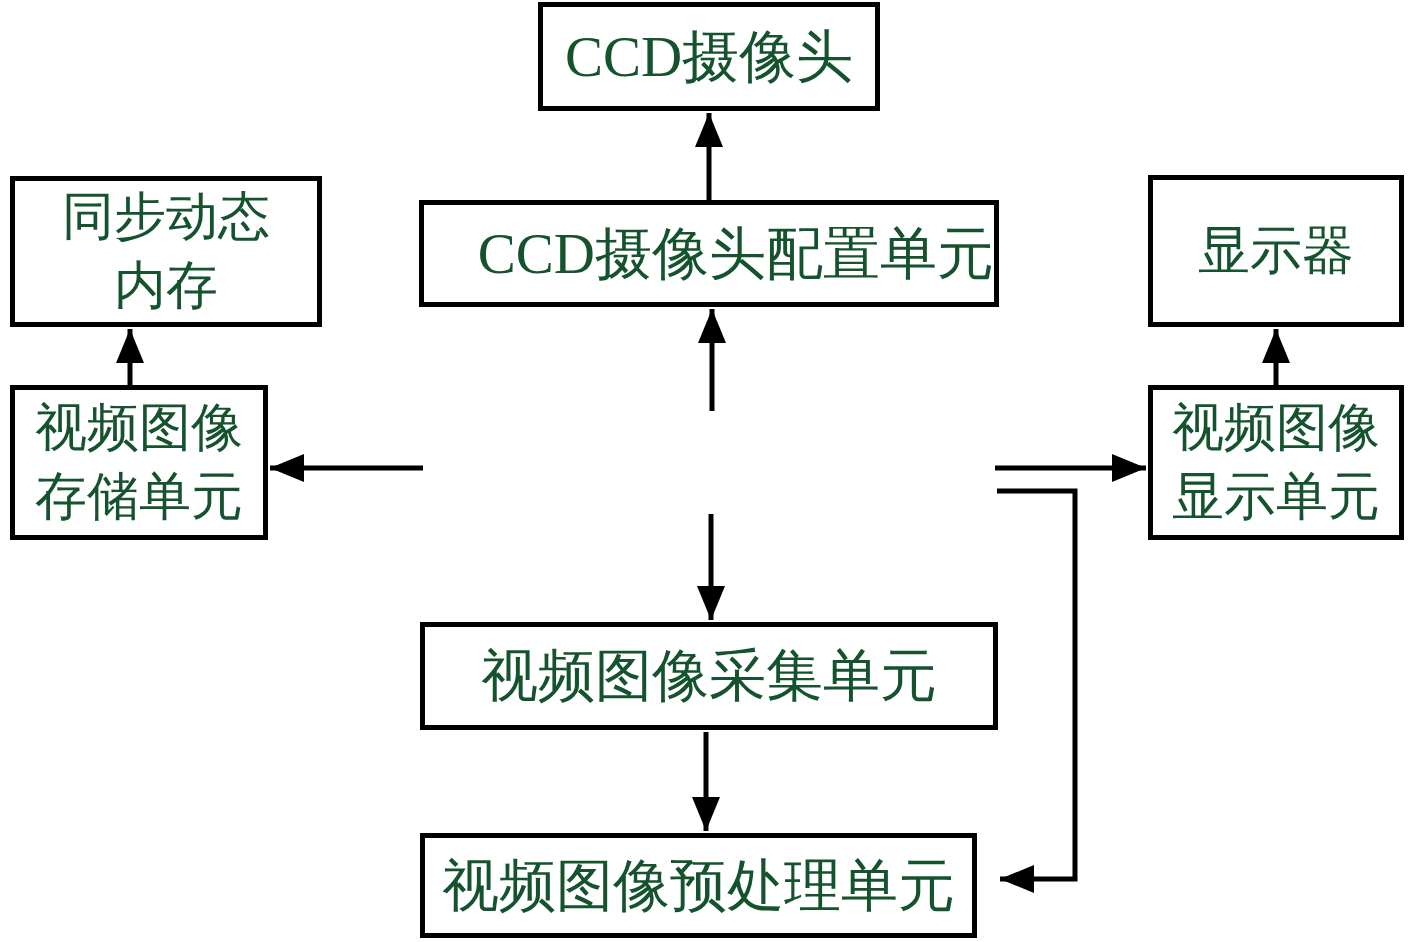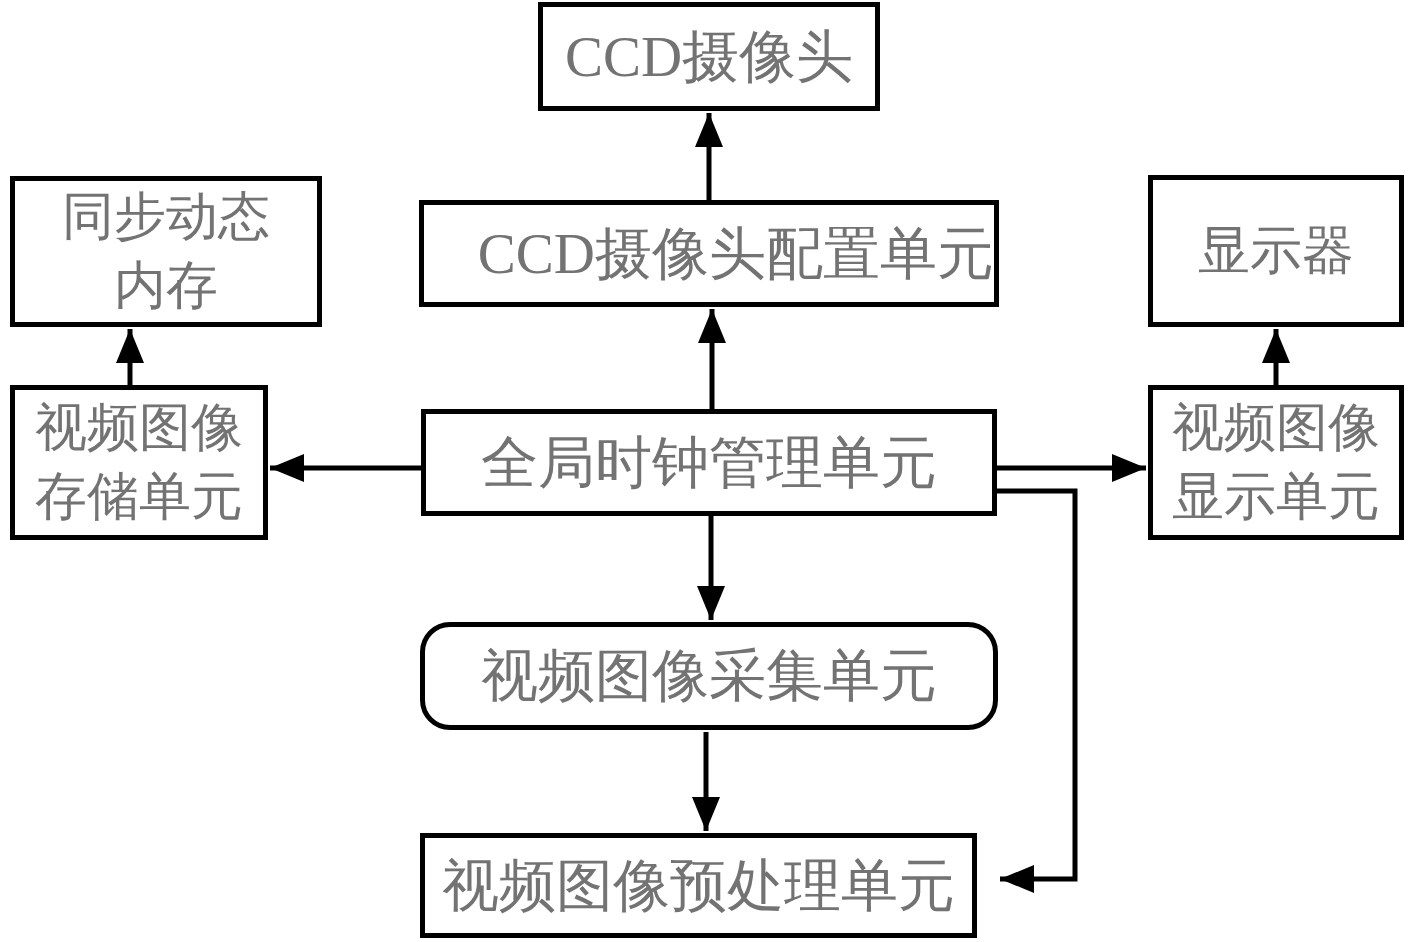--- a/index.html
+++ b/index.html
@@ -6,21 +6,21 @@
     margin: 0;
     padding: 0;
     background: #ffffff;
   }
   #canvas {
     position: relative;
     width: 1417px;
     height: 942px;
     background: #ffffff;
     font-family: "Liberation Serif", "DejaVu Serif", serif;
-    color: #737373;
+    color: #14532d;
     overflow: hidden;
   }
   #wires {
     position: absolute;
     left: 0; top: 0;
     width: 1417px; height: 942px;
     z-index: 1;
   }
   .node {
     position: absolute;
@@ -41,21 +41,21 @@
   .fs-side { font-size: 52px; }
 
   
   #n-ccd-camera        { left: 538px; top: 2px;   width: 342px; height: 109px; }
   #n-ccd-config        { left: 419px; top: 200px; width: 580px; height: 107px; justify-content: flex-end; }
   #n-clock-mgr         { left: 421px; top: 409px; width: 576px; height: 107px; }
   #n-sdram             { left: 10px;  top: 176px; width: 312px; height: 151px; }
   #n-video-storage     { left: 10px;  top: 385px; width: 258px; height: 155px; }
   #n-display-device    { left: 1148px;top: 175px; width: 256px; height: 152px; justify-content: center; }
   #n-video-display     { left: 1148px;top: 385px; width: 256px; height: 155px; }
-  #n-video-capture     { left: 420px; top: 622px; width: 578px; height: 108px; border-radius: 30px; }
+  #n-video-capture     { left: 420px; top: 622px; width: 578px; height: 108px; }
   #n-video-preprocess  { left: 420px; top: 833px; width: 557px; height: 105px; align-items: center; }
 
   .wire {
     stroke: #000000;
     stroke-width: 5;
     fill: none;
   }
 </style>
 </head>
 <body>
@@ -89,23 +89,20 @@
   </svg>
 
   <div class="node fs-big" id="n-ccd-camera">
     <span class="lbl">CCD摄像头</span>
   </div>
 
   <div class="node fs-big" id="n-ccd-config">
     <span class="lbl">CCD摄像头配置单元</span>
   </div>
 
-  <div class="node fs-big" id="n-clock-mgr">
-    <span class="lbl">全局时钟管理单元</span>
-  </div>
 
   <div class="node fs-side" id="n-sdram">
     <span class="lbl">同步动态
 内存</span>
   </div>
 
   <div class="node fs-side" id="n-video-storage">
     <span class="lbl">视频图像
 存储单元</span>
   </div>

